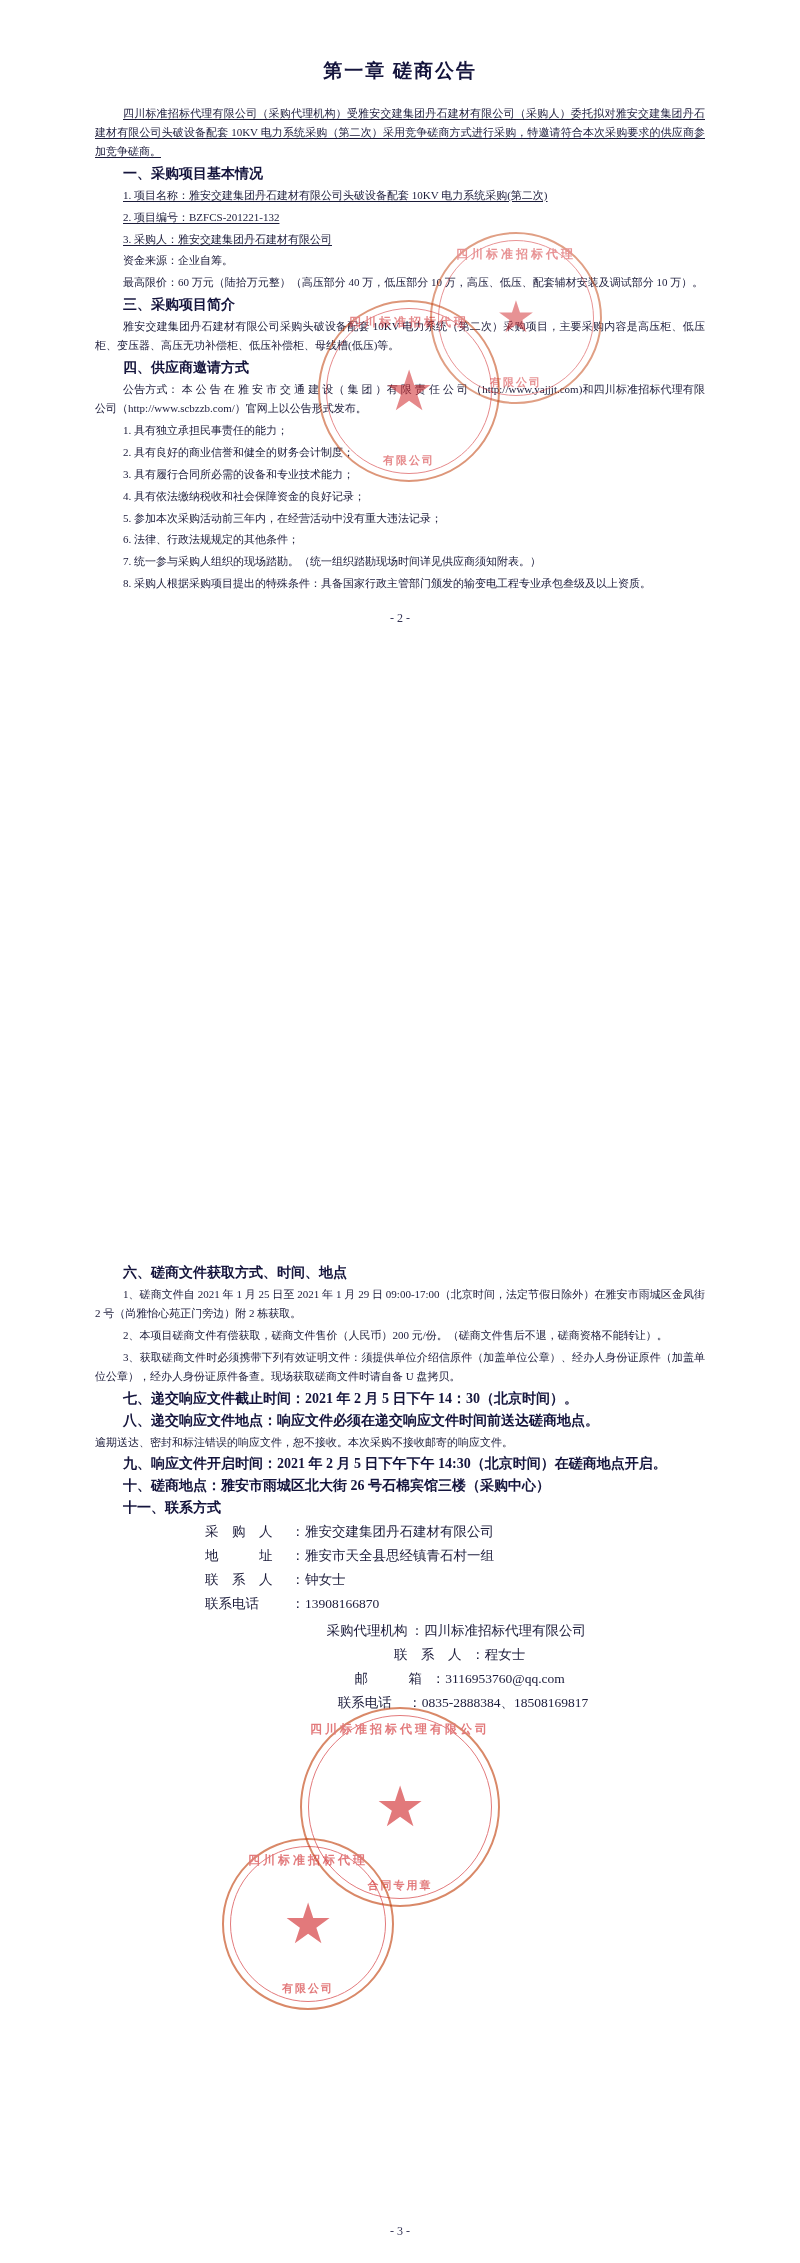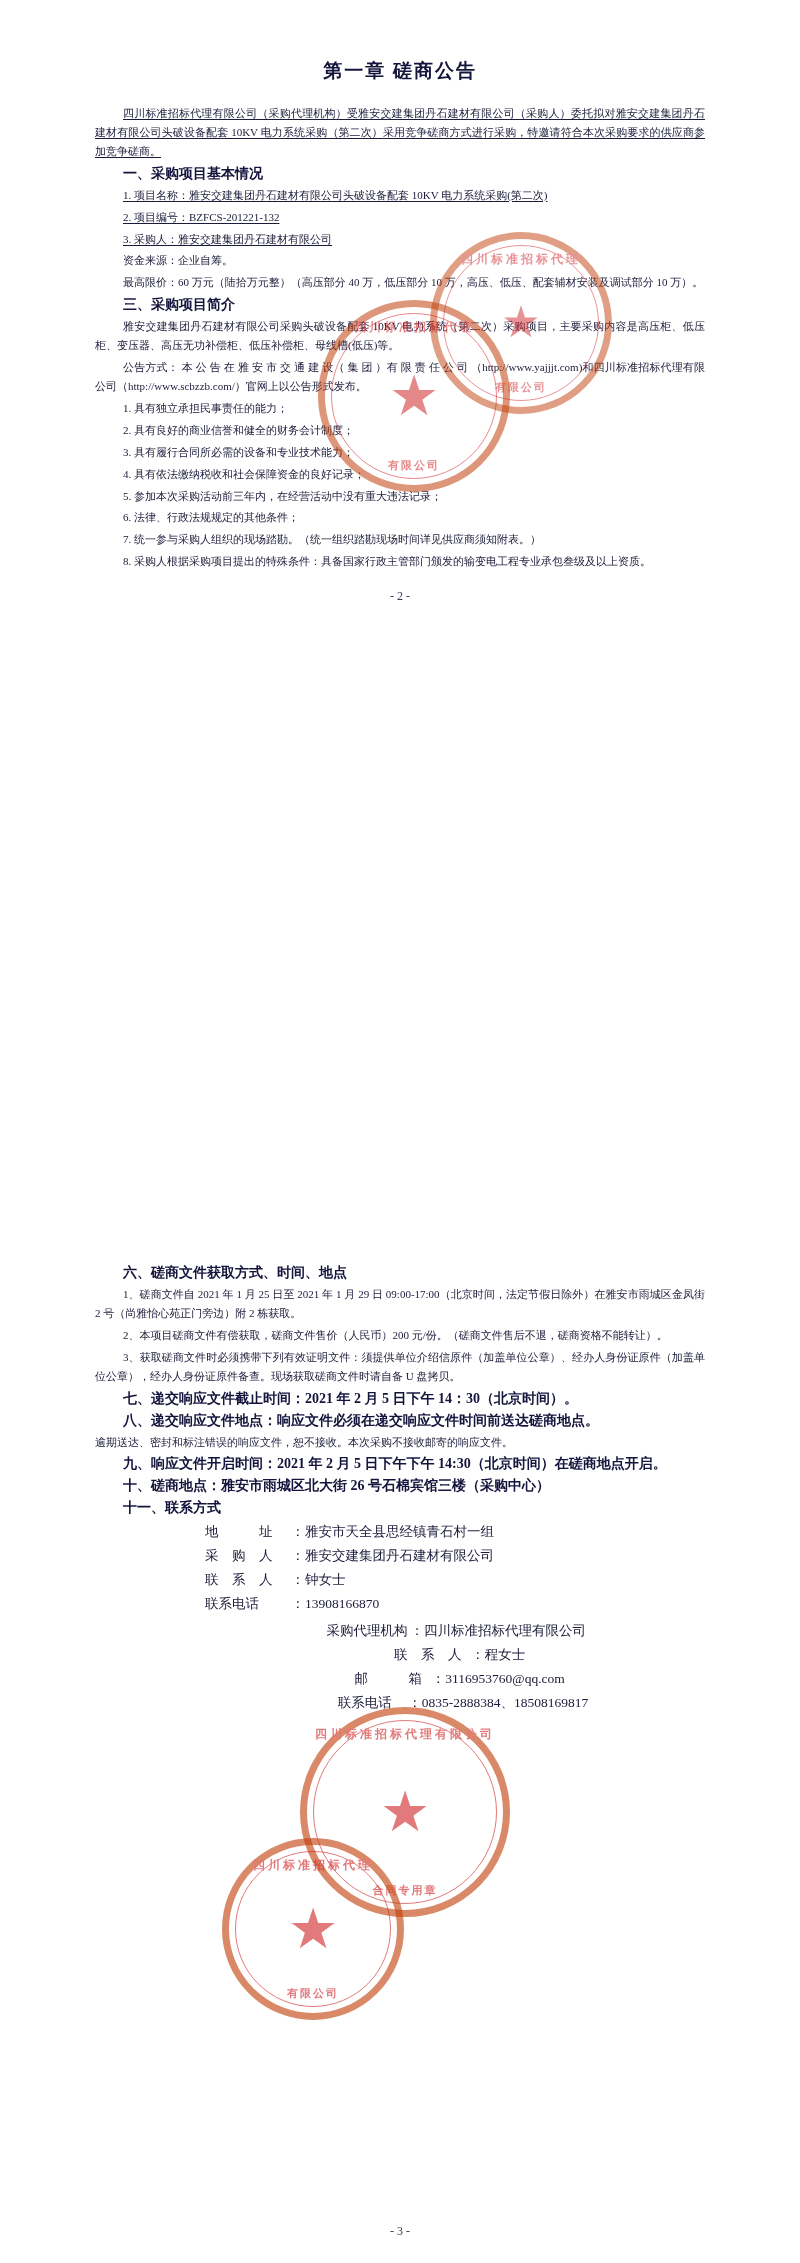--- a/index.html
+++ b/index.html
@@ -94,21 +94,21 @@
   .sep {
     display: inline-block;
     width: 14px;
   }
   .agency-block {
     text-align: center;
   }
   
   .stamp {
     position: absolute;
-    border: 7px solid #c2410c;
+    border: 2px solid #c2410c;
     border-radius: 50%;
     color: #d1282b;
     opacity: 0.72;
     pointer-events: none;
   }
   .stamp-1 {
     width: 168px;
     height: 168px;
     left: 430px;
     top: 232px;
@@ -188,20 +188,21 @@
   <p class="list-item ul">1. 项目名称：雅安交建集团丹石建材有限公司头破设备配套 10KV 电力系统采购(第二次)</p>
   <p class="list-item ul">2. 项目编号：BZFCS-201221-132</p>
   <p class="list-item ul">3. 采购人：雅安交建集团丹石建材有限公司</p>
 
   <p class="list-item">资金来源：企业自筹。</p>
   <p class="indent2">最高限价：60 万元（陆拾万元整）（高压部分 40 万，低压部分 10 万，高压、低压、配套辅材安装及调试部分 10 万）。</p>
 
   <div class="section-head">三、采购项目简介</div>
   <p class="indent2">雅安交建集团丹石建材有限公司采购头破设备配套 10KV 电力系统（第二次）采购项目，主要采购内容是高压柜、低压柜、变压器、高压无功补偿柜、低压补偿柜、母线槽(低压)等。</p>
 
+  <div class="section-head">四、供应商邀请方式</div>
   <p class="indent2">公告方式： 本 公 告 在 雅 安 市 交 通 建 设（ 集 团 ）有 限 责 任 公 司 （http://www.yajjjt.com)和四川标准招标代理有限公司（http://www.scbzzb.com/）官网上以公告形式发布。</p>
 
   <p class="list-item">1. 具有独立承担民事责任的能力；</p>
   <p class="list-item">2. 具有良好的商业信誉和健全的财务会计制度；</p>
   <p class="list-item">3. 具有履行合同所必需的设备和专业技术能力；</p>
   <p class="list-item">4. 具有依法缴纳税收和社会保障资金的良好记录；</p>
   <p class="list-item">5. 参加本次采购活动前三年内，在经营活动中没有重大违法记录；</p>
   <p class="list-item">6. 法律、行政法规规定的其他条件；</p>
   <p class="list-item">7. 统一参与采购人组织的现场踏勘。（统一组织踏勘现场时间详见供应商须知附表。）</p>
   <p class="list-item">8. 采购人根据采购项目提出的特殊条件：具备国家行政主管部门颁发的输变电工程专业承包叁级及以上资质。</p>
@@ -240,24 +241,24 @@
   <p>逾期送达、密封和标注错误的响应文件，恕不接收。本次采购不接收邮寄的响应文件。</p>
 
   <div class="section-head">九、响应文件开启时间：2021 年 2 月 5 日下午下午 14:30（北京时间）在磋商地点开启。</div>
 
   <div class="section-head">十、磋商地点：雅安市雨城区北大街 26 号石棉宾馆三楼（采购中心）</div>
 
   <div class="section-head">十一、联系方式</div>
 
   <div class="contact-block">
     <div class="contact-line">
+      <span class="lbl-wide">采　购　人</span><span class="sep">：</span><span>雅安交建集团丹石建材有限公司</span>
+    </div>
+    <div class="contact-line">
       <span class="lbl-wide">地　　　址</span><span class="sep">：</span><span>雅安市天全县思经镇青石村一组</span>
-    </div>
-    <div class="contact-line">
-      <span class="lbl-wide">采　购　人</span><span class="sep">：</span><span>雅安交建集团丹石建材有限公司</span>
     </div>
     <div class="contact-line">
       <span class="lbl-wide">联　系　人</span><span class="sep">：</span><span>钟女士</span>
     </div>
     <div class="contact-line">
       <span class="lbl-wide">联系电话</span><span class="sep">：</span><span>13908166870</span>
     </div>
   </div>
 
   <div class="contact-block agency-block">

